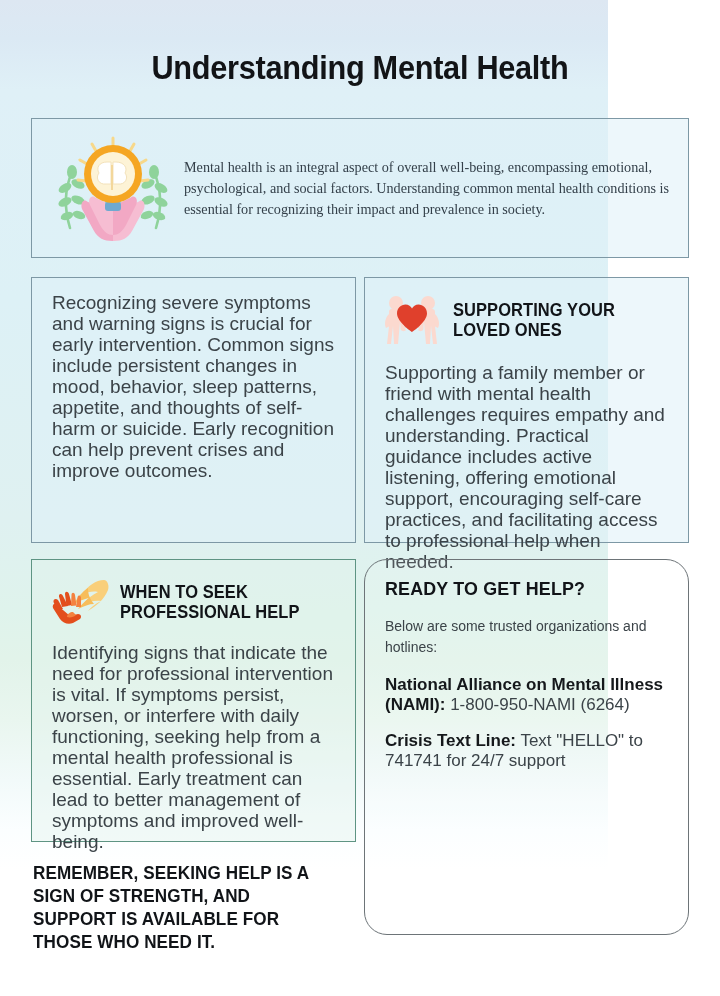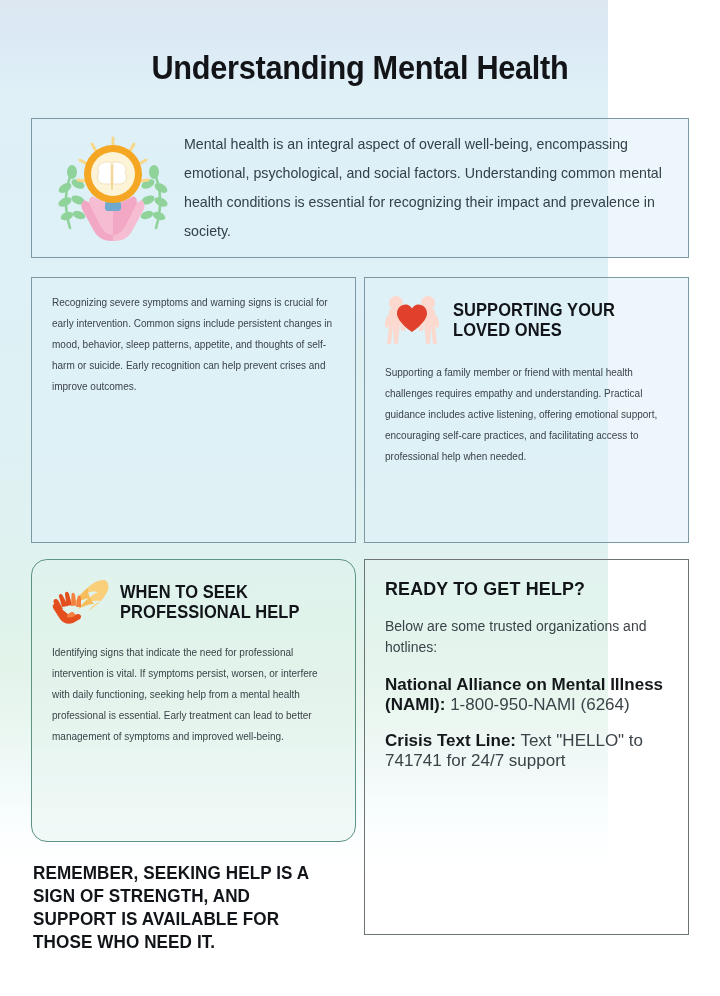--- a/index.html
+++ b/index.html
@@ -56,20 +56,21 @@
     border: 1.3px solid #7d98a5;
     background: rgba(223, 240, 248, 0.55);
   }
   .card.green-border {
     border-color: #5e9483;
     background: rgba(224, 243, 236, 0.40);
   }
   .card.gray-border {
     border-color: #6d7478;
     background: rgba(255, 255, 255, 0.10);
+    border-radius: 23px;
   }
 
   .intro-card {
     left: 31px;
     top: 118px;
     width: 658px;
     height: 140px;
   }
   .card-signs {
     left: 31px;
@@ -81,21 +82,20 @@
     left: 364px;
     top: 277px;
     width: 325px;
     height: 266px;
   }
   .card-seek {
     left: 31px;
     top: 559px;
     width: 325px;
     height: 283px;
-    border-radius: 16px;
   }
   .card-help {
     left: 364px;
     top: 559px;
     width: 325px;
     height: 376px;
   }
 
   
   .intro-inner {
@@ -106,23 +106,24 @@
     box-sizing: border-box;
   }
   .intro-icon {
     flex: 0 0 auto;
     width: 126px;
     height: 112px;
     position: relative;
   }
   .intro-text {
     font-size: 14.2px;
-    line-height: 29px;
+    line-height: 21px;
     color: #34404a;
     padding-left: 8px;
+    font-family: Liberation Serif, serif;
   }
 
   
   .card-head {
     display: flex;
     align-items: center;
     padding: 14px 14px 0 16px;
     min-height: 62px;
     box-sizing: border-box;
   }
@@ -138,21 +139,21 @@
     font-size: 17.5px;
     font-weight: bold;
     line-height: 20px;
     color: #111418;
     letter-spacing: 0.1px;
     transform: scaleX(0.94);
     transform-origin: left center;
   }
   .card-body {
     padding: 14px 18px 0 20px;
-    font-size: 10px;
+    font-size: 19px;
     line-height: 21px;
     color: #3b4348;
   }
   .card-seek .card-body {
     padding-top: 12px;
   }
 
   
   .help-inner {
     padding: 18px 18px 0 20px;

